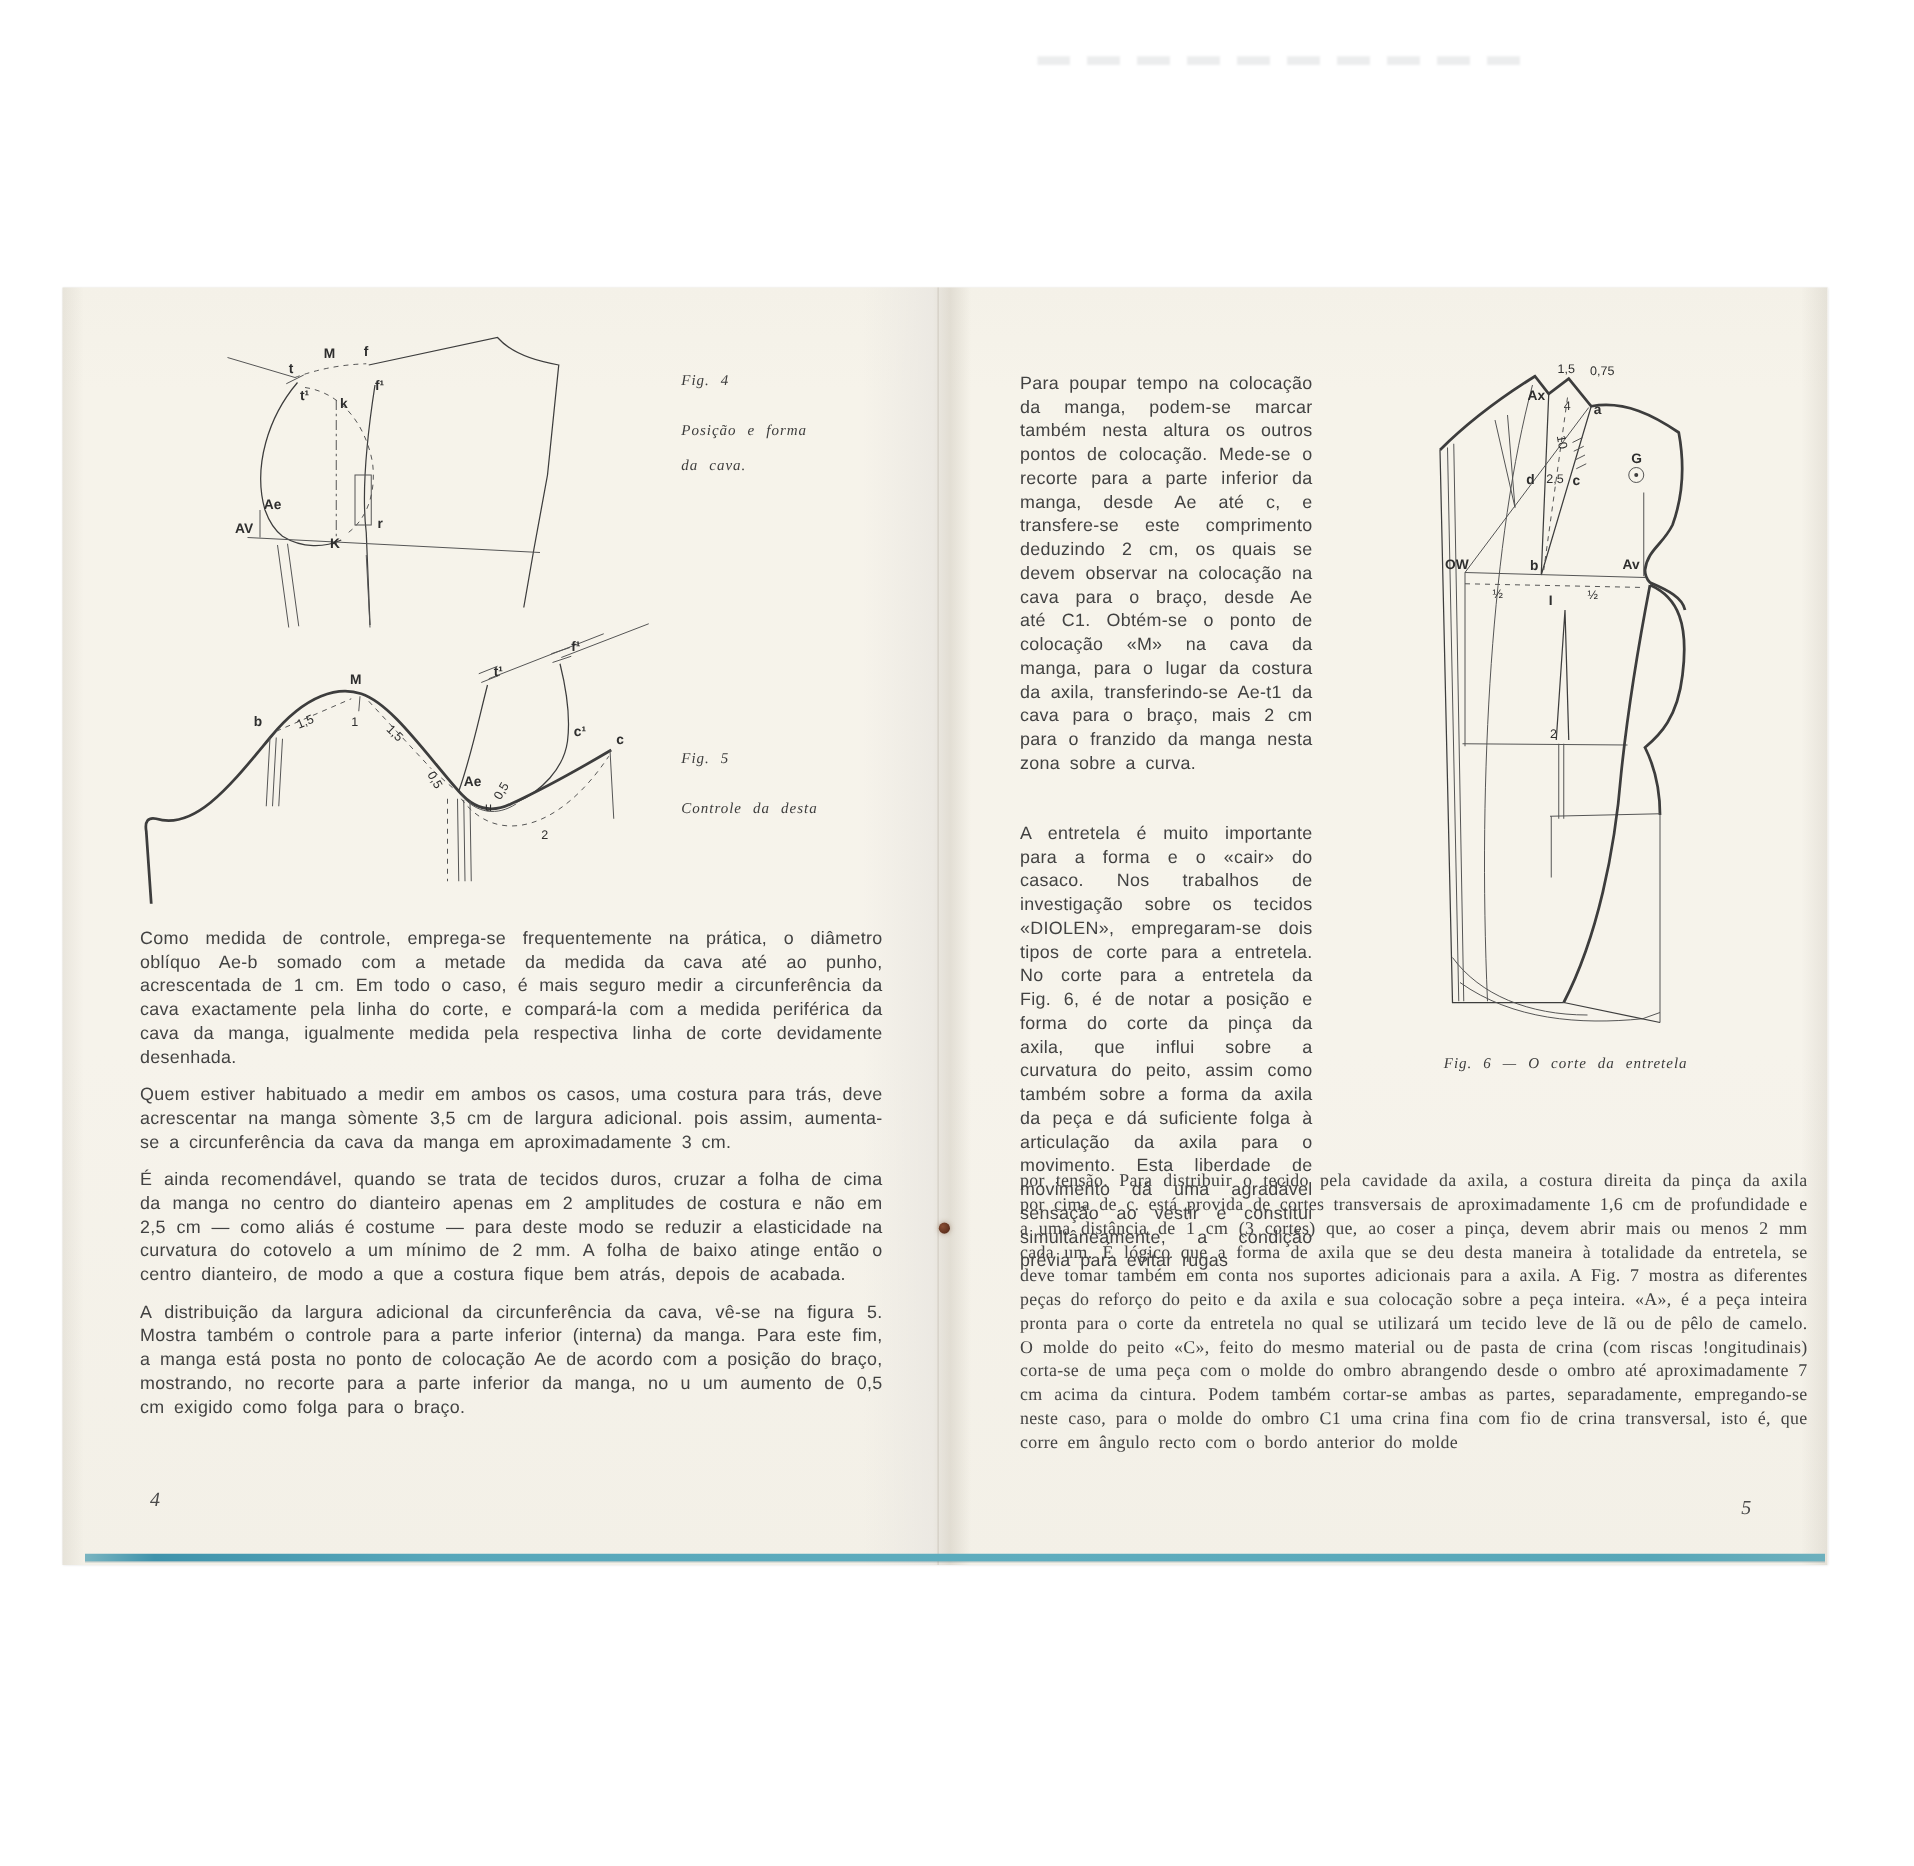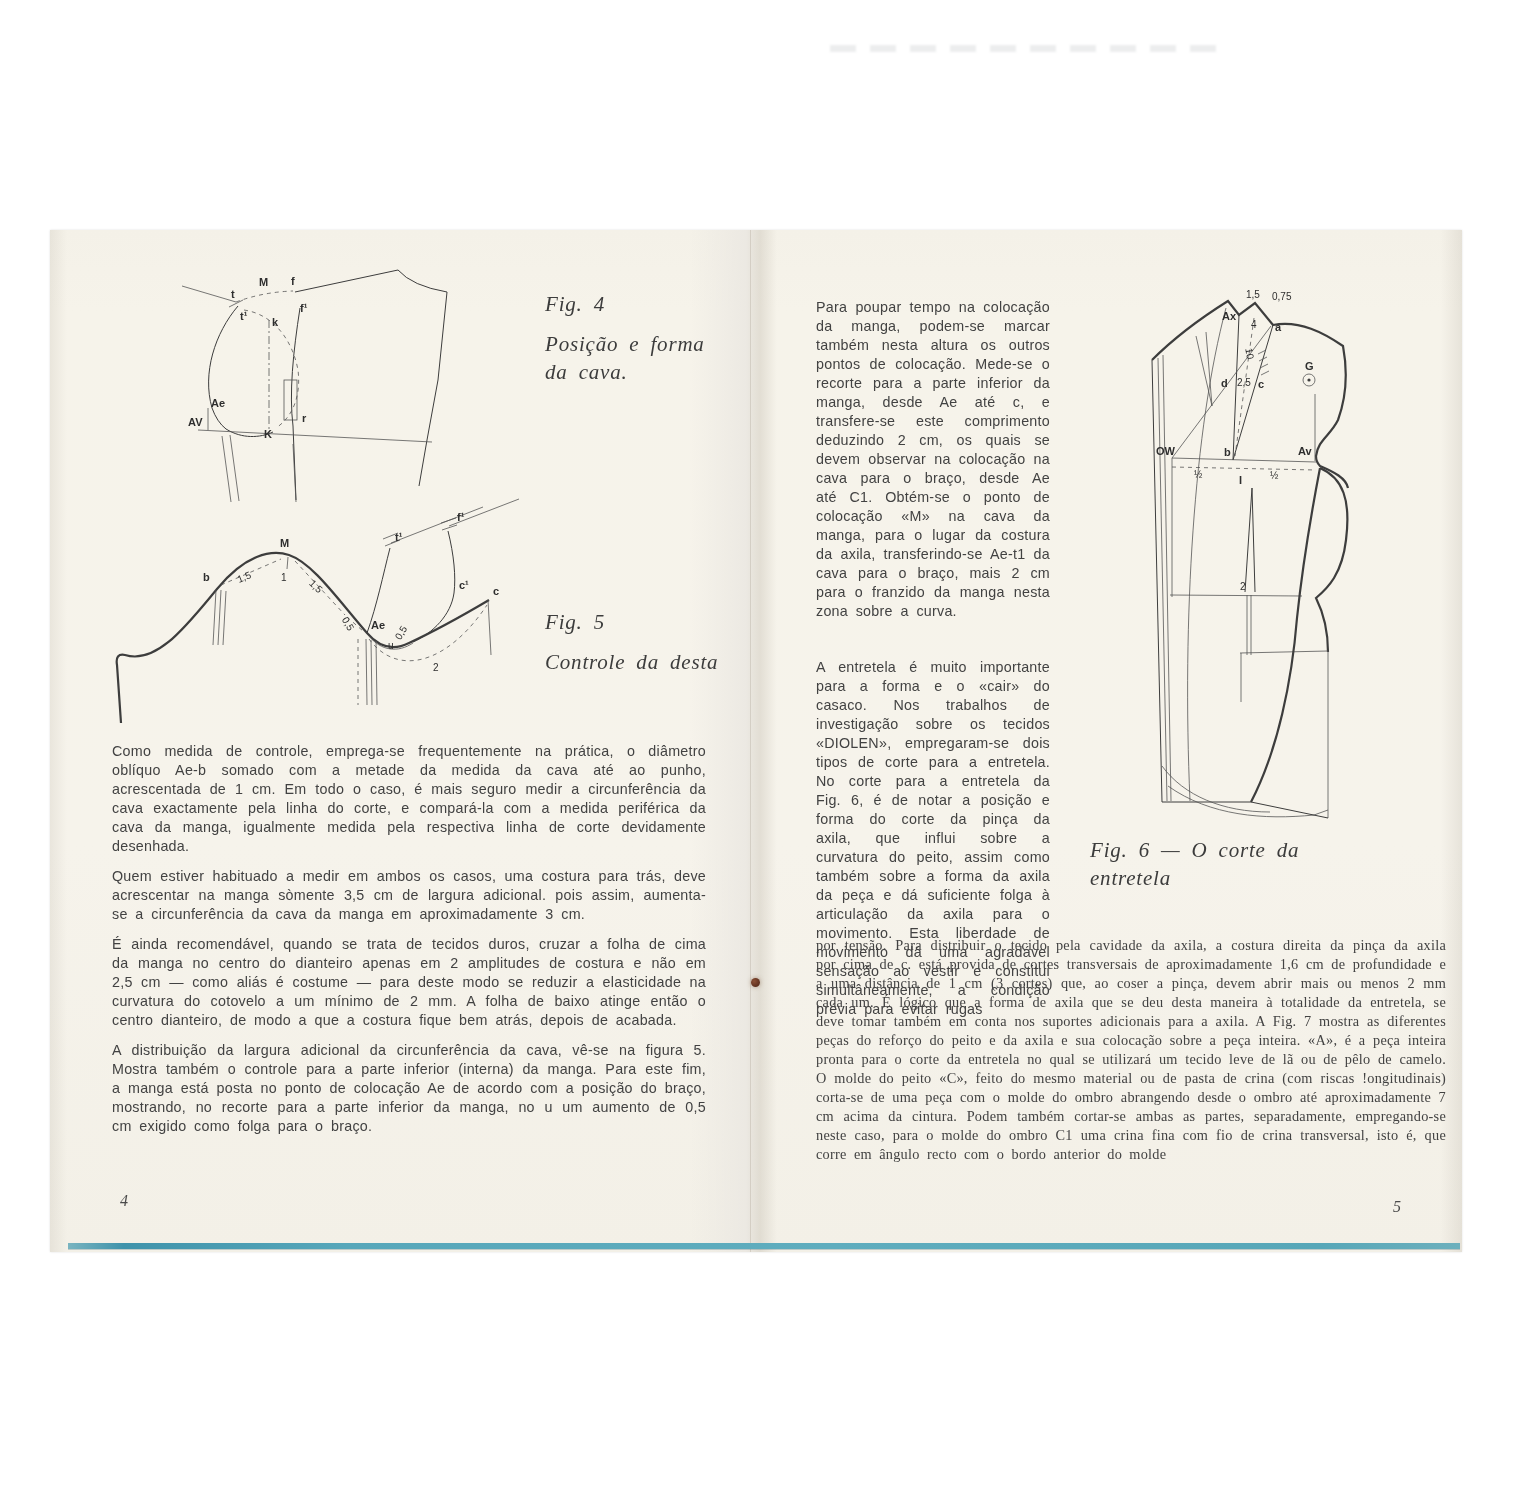--- a/index.html
+++ b/index.html
@@ -20,21 +20,21 @@
          background:radial-gradient(circle at 35% 35%,#8a4f35,#5d2f1d 70%);box-shadow:0 0 4px rgba(120,80,50,.5);}
   .smudge{position:absolute;left:830px;top:45px;width:388px;height:7px;opacity:.18;filter:blur(1px);
          background:repeating-linear-gradient(90deg,#9aa0a4 0 26px,rgba(255,255,255,0) 26px 40px);}
 
   
   .para-block{position:absolute;color:#424242;}
   .para-block p{margin:0 0 11px 0;font-size:14.3px;line-height:19px;text-align:justify;
          letter-spacing:.25px;word-spacing:3.5px;color:#424242;}
   .col-block p{margin:16px 0 37px 0;}
   .fig-caption{position:absolute;font-family:"Liberation Serif",serif;font-style:italic;
-         color:#3c3c3c;font-size:21px;line-height:28px;letter-spacing:.8px;word-spacing:5px;}
+         color:#3c3c3c;font-size:12px;line-height:28px;letter-spacing:.8px;word-spacing:5px;}
   .fig-caption .fig-no{display:block;margin-bottom:12px;}
   .page-number{position:absolute;font-family:"Liberation Serif",serif;font-style:italic;
          font-size:16px;color:#4a4a4a;}
   svg{position:absolute;}
   svg text{font-family:"Liberation Sans",sans-serif;font-size:11px;font-weight:bold;fill:#2e2e2e;}
   svg text.sm{font-size:10px;font-weight:normal;}
   .ln{stroke:#3d3d3d;fill:none;stroke-width:1;}
   .bold{stroke-width:2.2;}
   .thin{stroke-width:.8;stroke:#555;}
   .dash{stroke-dasharray:4 4;}
@@ -117,21 +117,21 @@
         <text class="sm" x="293" y="156">u</text>
         <text class="sm" x="300" y="146" transform="rotate(-60 304 142)">0,5</text>
         <text class="sm" x="338" y="178">2</text>
         <text x="300" y="48">t¹</text>
         <text x="362" y="28">f¹</text>
         <text x="364" y="96">c¹</text>
         <text x="398" y="102">c</text>
       </g>
     </svg>
 
-    <div class="fig-caption" style="left:495px;top:362px;width:230px;margin-top:16px;">
+    <div class="fig-caption" style="left:495px;top:362px;width:230px;">
       <span class="fig-no">Fig. 5</span>
       <span>Controle da desta</span>
     </div>
 
     <div class="para-block" style="left:62px;top:512px;width:594px;">
       <p>Como medida de controle, emprega-se frequentemente na prática, o diâmetro oblíquo Ae-b somado com a metade da medida da cava até ao punho, acrescentada de 1 cm. Em todo o caso, é mais seguro medir a circunferência da cava exactamente pela linha do corte, e compará-la com a medida periférica da cava da manga, igualmente medida pela respectiva linha de corte devidamente desenhada.</p>
       <p>Quem estiver habituado a medir em ambos os casos, uma costura para trás, deve acrescentar na manga sòmente 3,5 cm de largura adicional. pois assim, aumenta-se a circunferência da cava da manga em aproximadamente 3 cm.</p>
       <p>É ainda recomendável, quando se trata de tecidos duros, cruzar a folha de cima da manga no centro do dianteiro apenas em 2 amplitudes de costura e não em 2,5 cm — como aliás é costume — para deste modo se reduzir a elasticidade na curvatura do cotovelo a um mínimo de 2 mm. A folha de baixo atinge então o centro dianteiro, de modo a que a costura fique bem atrás, depois de acabada.</p>
       <p>A distribuição da largura adicional da circunferência da cava, vê-se na figura 5. Mostra também o controle para a parte inferior (interna) da manga. Para este fim, a manga está posta no ponto de colocação Ae de acordo com a posição do braço, mostrando, no recorte para a parte inferior da manga, no u um aumento de 0,5 cm exigido como folga para o braço.</p>
     </div>
@@ -183,21 +183,21 @@
         <text x="18" y="167">OW</text>
         <text x="86" y="168">b</text>
         <text x="160" y="167">Av</text>
         <text class="sm" x="56" y="190">½</text>
         <text class="sm" x="132" y="191">½</text>
         <text x="101" y="196">I</text>
         <text class="sm" x="102" y="302">2</text>
       </g>
     </svg>
 
-    <div class="fig-caption" style="left:1040px;top:606px;width:300px;">
+    <div class="fig-caption" style="left:1105px;top:606px;width:300px;">
       <span>Fig. 6 — O corte da entretela</span>
     </div>
 
     <div class="para-block" style="left:766px;top:706px;width:630px;font-family:Liberation Serif, serif;">
       <p>por tensão. Para distribuir o tecido pela cavidade da axila, a costura direita da pinça da axila por cima de c. está provida de cortes transversais de aproximadamente 1,6 cm de profundidade e a uma distância de 1 cm (3 cortes) que, ao coser a pinça, devem abrir mais ou menos 2 mm cada um. É lógico que a forma de axila que se deu desta maneira à totalidade da entretela, se deve tomar também em conta nos suportes adicionais para a axila. A Fig. 7 mostra as diferentes peças do reforço do peito e da axila e sua colocação sobre a peça inteira. «A», é a peça inteira pronta para o corte da entretela no qual se utilizará um tecido leve de lã ou de pêlo de camelo. O molde do peito «C», feito do mesmo material ou de pasta de crina (com riscas !ongitudinais) corta-se de uma peça com o molde do ombro abrangendo desde o ombro até aproximadamente 7 cm acima da cintura. Podem também cortar-se ambas as partes, separadamente, empregando-se neste caso, para o molde do ombro C1 uma crina fina com fio de crina transversal, isto é, que corre em ângulo recto com o bordo anterior do molde</p>
     </div>
 
     <div class="page-number" style="left:1343px;top:968px;">5</div>
 
     <div class="staple"></div>

